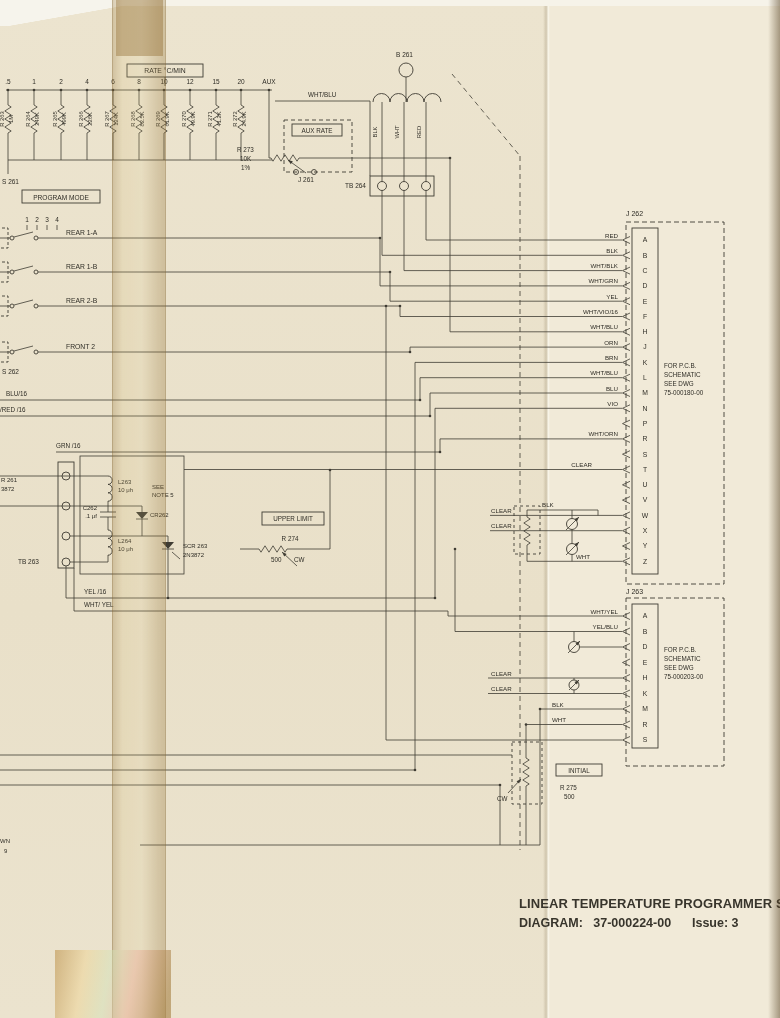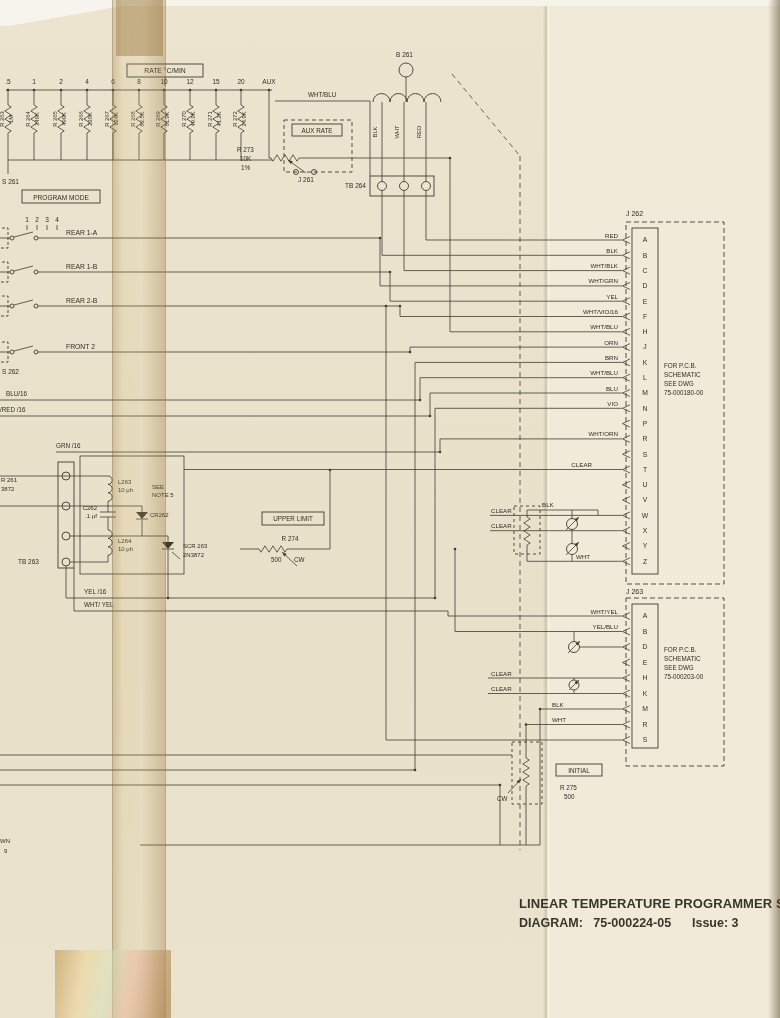--- a/index.html
+++ b/index.html
@@ -435,20 +435,20 @@
       <polyline points="500,785 500,845" fill="none" stroke="#3f3c33" stroke-width="0.8"></polyline>
       <circle cx="526" cy="724.5" r="1.3" fill="#3f3c33"></circle>
       <circle cx="540" cy="709" r="1.3" fill="#3f3c33"></circle>
       <circle cx="500" cy="785" r="1.3" fill="#3f3c33"></circle>
       <text x="0" y="843" font-size="6" fill="#2f2d26" text-anchor="start">WN</text>
       <text x="4" y="853" font-size="6" fill="#2f2d26" text-anchor="start">9</text>
     </svg>
 
   <div class="titleblock">
     <div class="t1">LINEAR TEMPERATURE PROGRAMMER SCH</div>
-    <div class="t2">DIAGRAM:   75-000224-05      Issue: 3</div>
+    <div class="t2">DIAGRAM:   37-000224-00      Issue: 3</div>
   </div>
 
   <div class="tape"></div>
   <div class="tape-top"></div>
   <div class="tape-bottom"></div>
   <div class="edge-right"></div>
 </div>
 
 </body></html>

